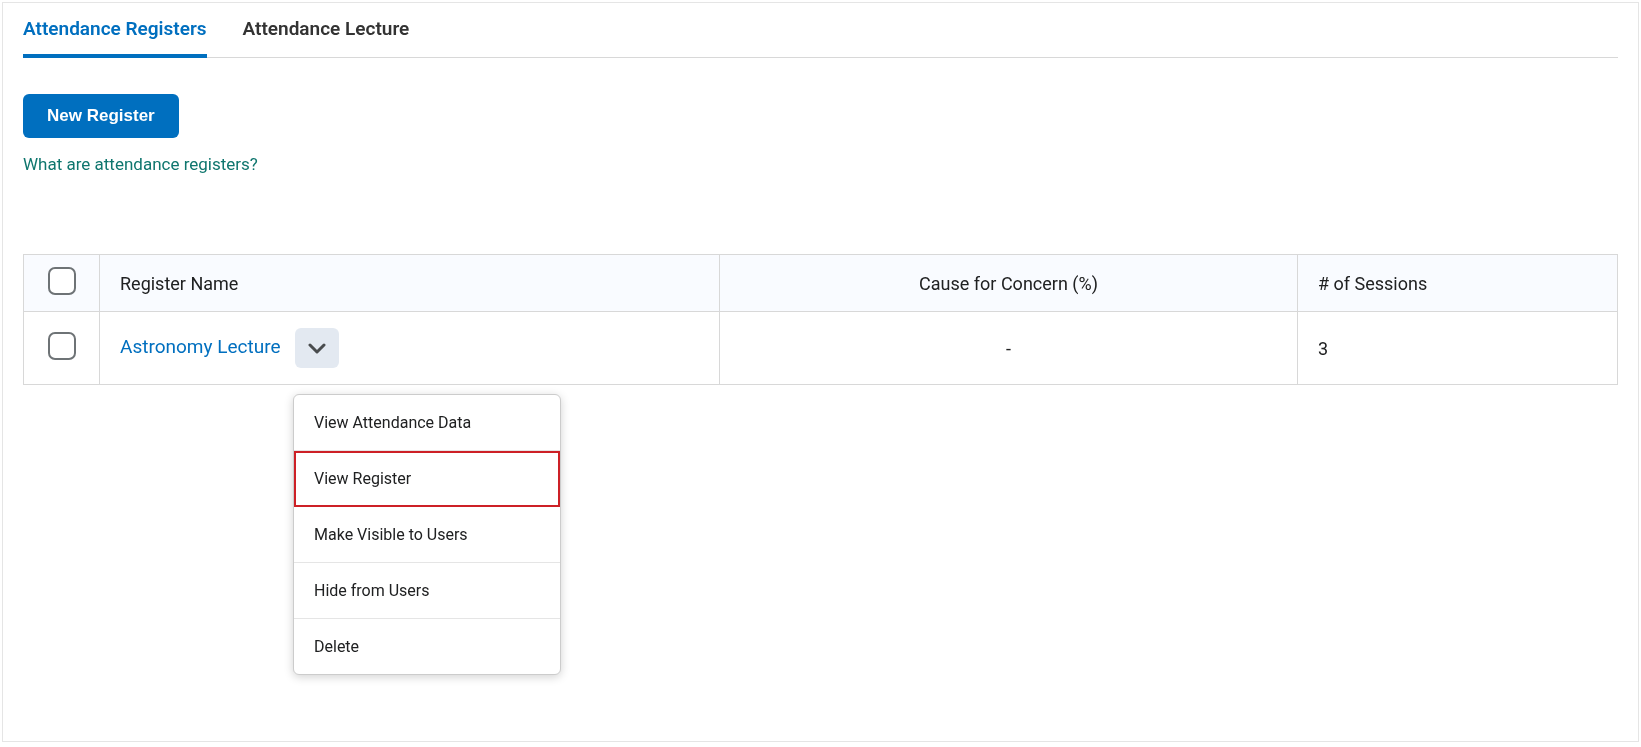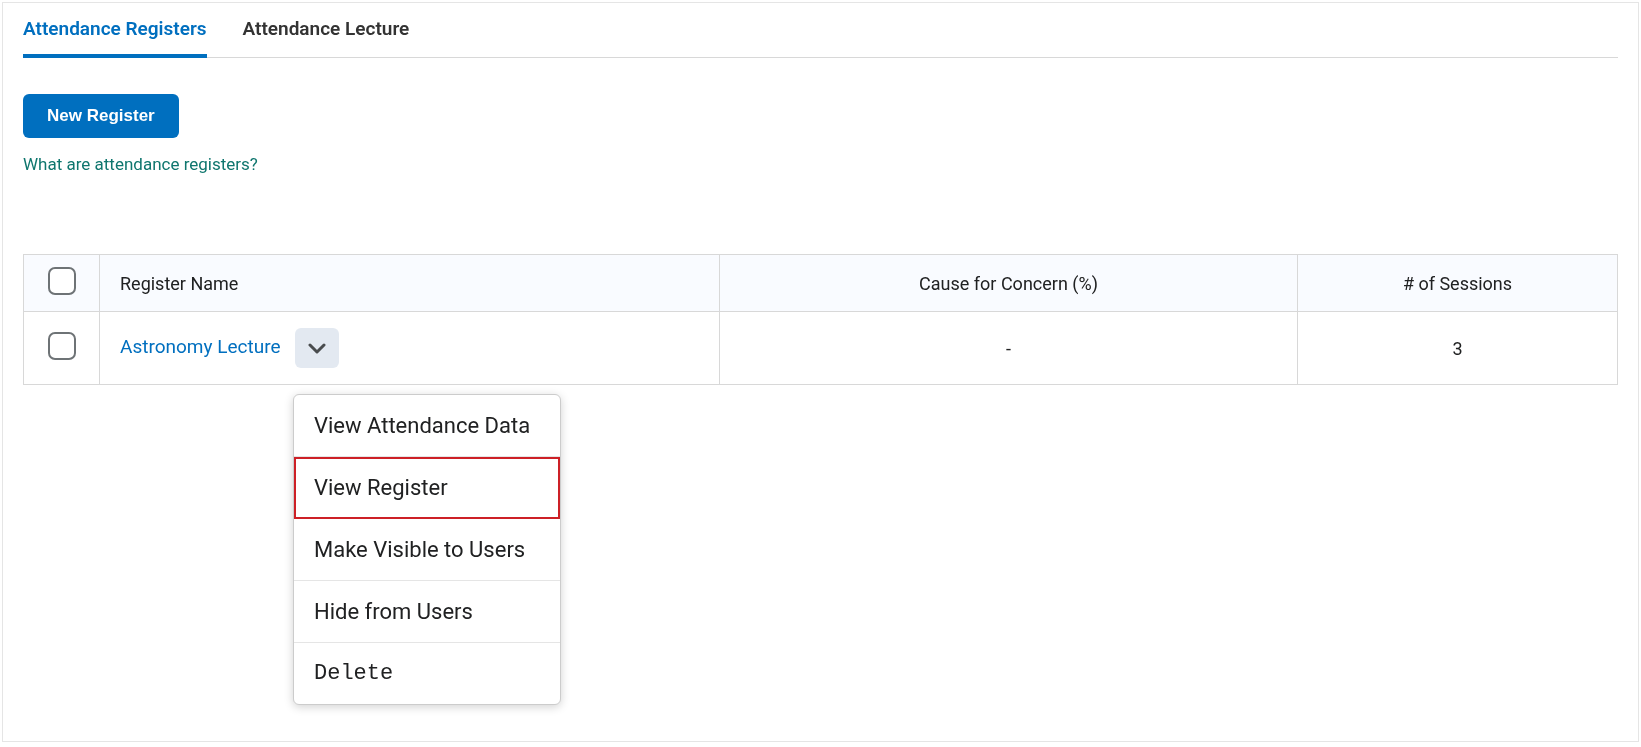--- a/index.html
+++ b/index.html
@@ -83,21 +83,21 @@
     font-size: 18px;
     font-weight: 400;
     vertical-align: middle;
   }
   thead th { background: #f9fbff; text-align: left; }
   th.col-check, td.col-check {
     width: 76px; text-align: center; padding: 12px 0;
   }
   th.col-name, td.col-name { width: 620px; padding: 16px 20px; }
   th.col-concern, td.col-concern { text-align: center; padding: 16px 20px; }
-  th.col-sessions, td.col-sessions { width: 320px; text-align: center; padding: 16px 20px; }
+  th.col-sessions, td.col-sessions { width: 320px; padding: 16px 20px; }
   .checkbox {
     width: 28px; height: 28px; border: 2px solid #6e7376;
     border-radius: 7px; display:inline-block; cursor:pointer; background:#fff;
   }
   .reg-link {
     color: #006fbf; font-size: 19px; text-decoration: none; cursor:pointer;
   }
   .row-caret {
     display:inline-flex; align-items:center; justify-content:center;
     width: 44px; height: 40px; background:#e3e9f1; border-radius:6px;
@@ -110,25 +110,25 @@
     width: 268px;
     background: #fff;
     border: 1px solid #ccc;
     border-radius: 6px;
     box-shadow: 0 2px 10px rgba(0,0,0,.18);
     z-index: 10;
     overflow: visible;
   }
   .dropdown-item {
     padding: 18px 20px;
-    font-size: 22px;
+    font-size: 16px;
     border-bottom: 1px solid #e5e5e5;
     cursor: pointer;
   }
-  .dropdown-item:last-child { border-bottom: none; font-family: Liberation Mono, monospace; }
+  .dropdown-item:last-child { border-bottom: none; }
   .dropdown-item.highlight {
     outline: 2px solid #cd2026;
     outline-offset: -2px;
   }
 </style>
 </head>
 <body>
 
 <div class="container">
 

